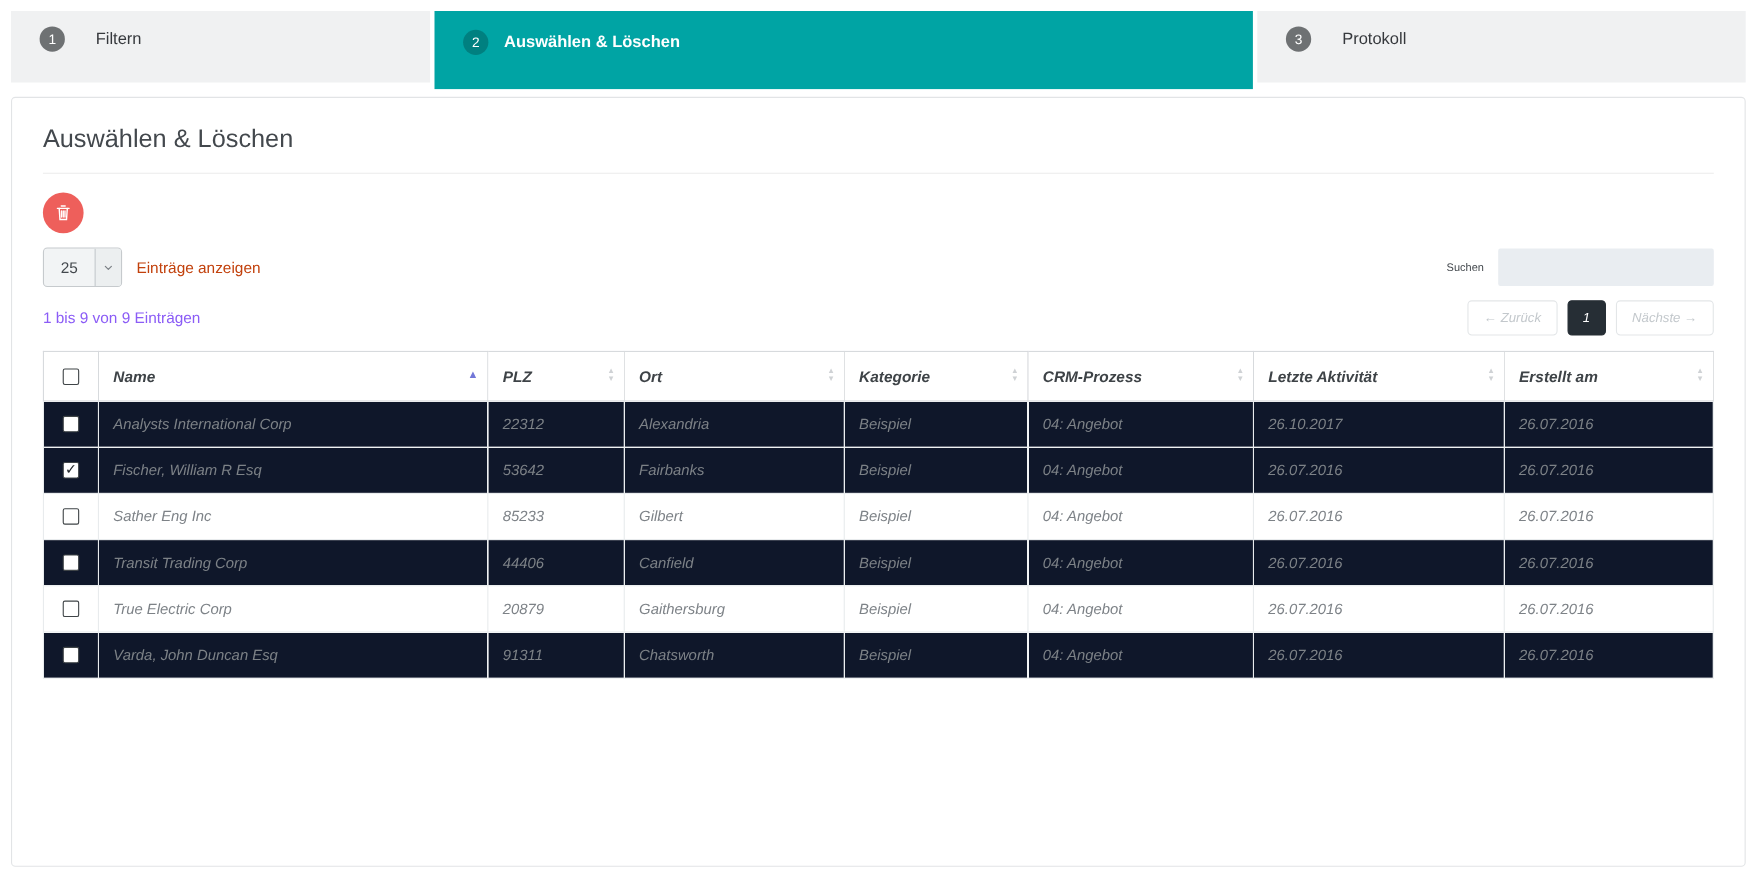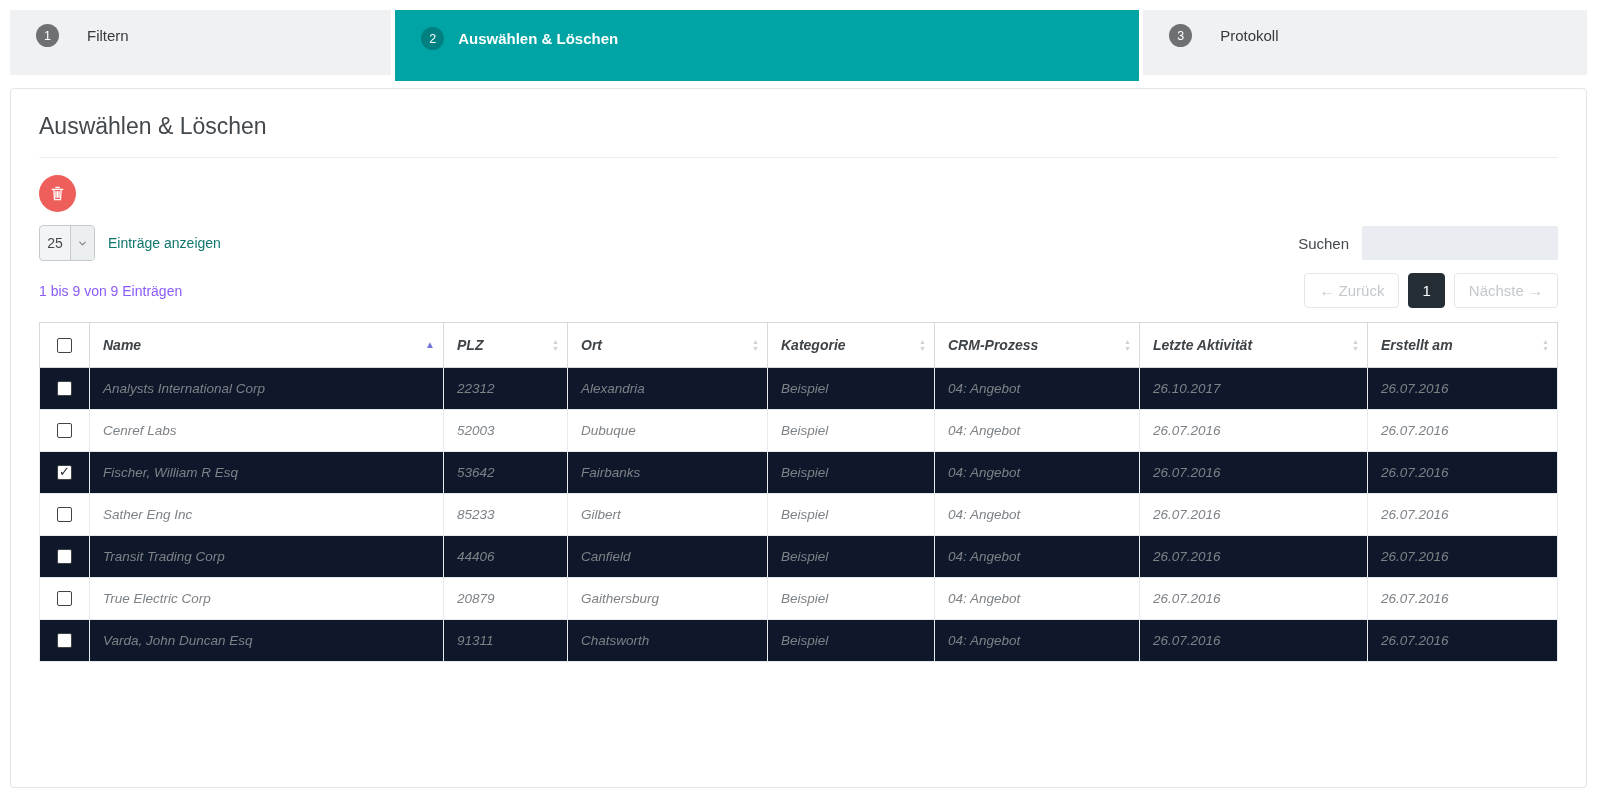--- a/index.html
+++ b/index.html
@@ -54,42 +54,42 @@
     width: 37px; height: 37px; border-radius: 50%;
     background: var(--red); border: none; cursor: pointer;
     display: flex; align-items: center; justify-content: center;
     padding: 0;
   }
 
   
   .controls-row { margin-top: 13px; display: flex; justify-content: space-between; align-items: center; }
   .length-group { display: flex; align-items: center; gap: 13px; }
   .select-box {
-    display: flex; align-items: stretch; width: 56px; height: 36px;
+    display: flex; align-items: stretch; width: 72px; height: 36px;
     background: #f2f4f5; border: 1px solid #c6cacd; border-radius: 4px;
     cursor: pointer; overflow: hidden;
   }
   .select-value { flex: 1; display: flex; align-items: center; justify-content: center; font-size: 14px; color: #43484d; }
   .select-arrow { width: 24px; border-left: 1px solid #c6cacd; display: flex; align-items: center; justify-content: center; background: #eceff0; }
-  .length-label { font-size: 14px; color: #0f766e; }
+  .length-label { font-size: 14px; color: #c2410c; }
   .search-group { display: flex; align-items: center; gap: 13px; }
-  .search-label { font-size: 15px; color: #43484d; }
+  .search-label { font-size: 10px; color: #43484d; }
   .search-input {
     width: 196px; height: 34px; border: none; outline: none;
     background: #e9edf1; border-radius: 2px; padding: 0 10px;
     font-size: 14px; color: #43484d; font-family: inherit;
   }
 
   
   .info-row { margin-top: 12px; display: flex; justify-content: space-between; align-items: center; }
   .info-text { font-size: 14px; color: #8b5cf6; }
   .pagination { display: flex; align-items: center; gap: 9px; }
   .page-btn {
-    font-family: inherit; font-size: 15px; border-radius: 4px; cursor: pointer;
-    padding: 9px 14px; line-height: 1;
+    font-family: inherit; font-size: 12px; border-radius: 4px; cursor: pointer;
+    padding: 9px 14px; line-height: 1; font-style: italic;
   }
   .page-btn.disabled { background: #fff; border: 1px solid #e3e6e8; color: #c3c8cc; }
   .page-btn.current { background: var(--dark-btn); border: 1px solid var(--dark-btn); color: #fff; padding: 9px 13px; }
 
   
   table { margin-top: 14px; border-collapse: collapse; table-layout: fixed; width: 100%; font-style: italic; }
   col.c-cb { width: 50px; } col.c-name { width: 354px; } col.c-plz { width: 124px; }
   col.c-ort { width: 200px; } col.c-kat { width: 167px; } col.c-crm { width: 205px; }
   col.c-letzte { width: 228px; } col.c-erstellt { width: auto; }
   th {
@@ -229,30 +229,20 @@
     <tr class="striped">
           <td class="cb-col"><span class="cb"></span></td>
           <td>Analysts International Corp</td>
           <td>22312</td>
           <td>Alexandria</td>
           <td>Beispiel</td>
           <td>04: Angebot</td>
           <td>26.10.2017</td>
           <td>26.07.2016</td>
         </tr>
-        <tr>
-          <td class="cb-col"><span class="cb"></span></td>
-          <td>Cenref Labs</td>
-          <td>52003</td>
-          <td>Dubuque</td>
-          <td>Beispiel</td>
-          <td>04: Angebot</td>
-          <td>26.07.2016</td>
-          <td>26.07.2016</td>
-        </tr>
         <tr class="striped">
           <td class="cb-col"><span class="cb checked"></span></td>
           <td>Fischer, William R Esq</td>
           <td>53642</td>
           <td>Fairbanks</td>
           <td>Beispiel</td>
           <td>04: Angebot</td>
           <td>26.07.2016</td>
           <td>26.07.2016</td>
         </tr>

